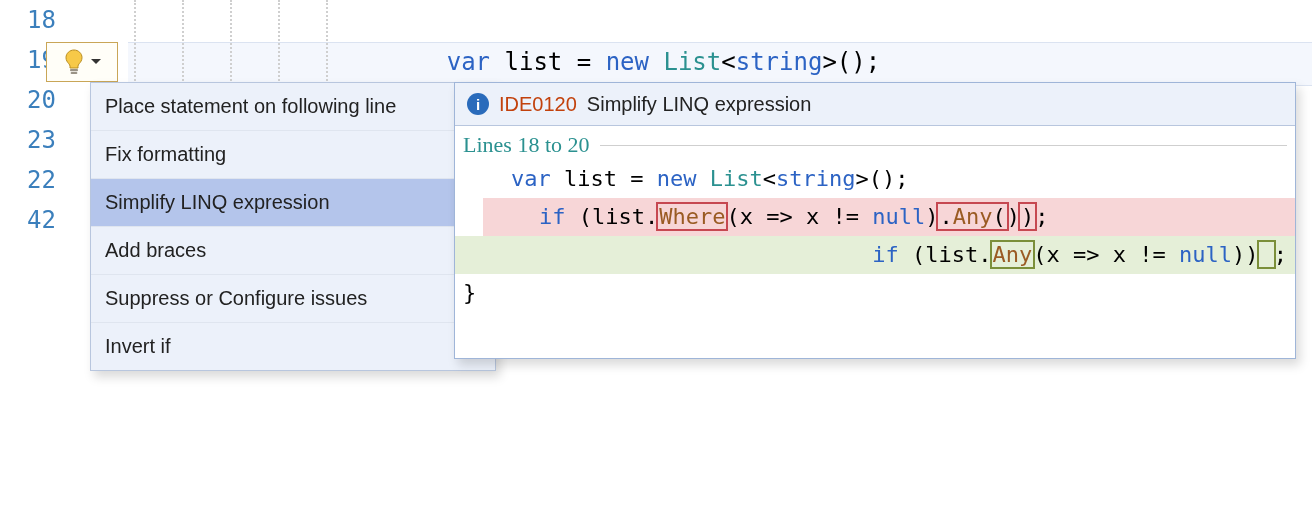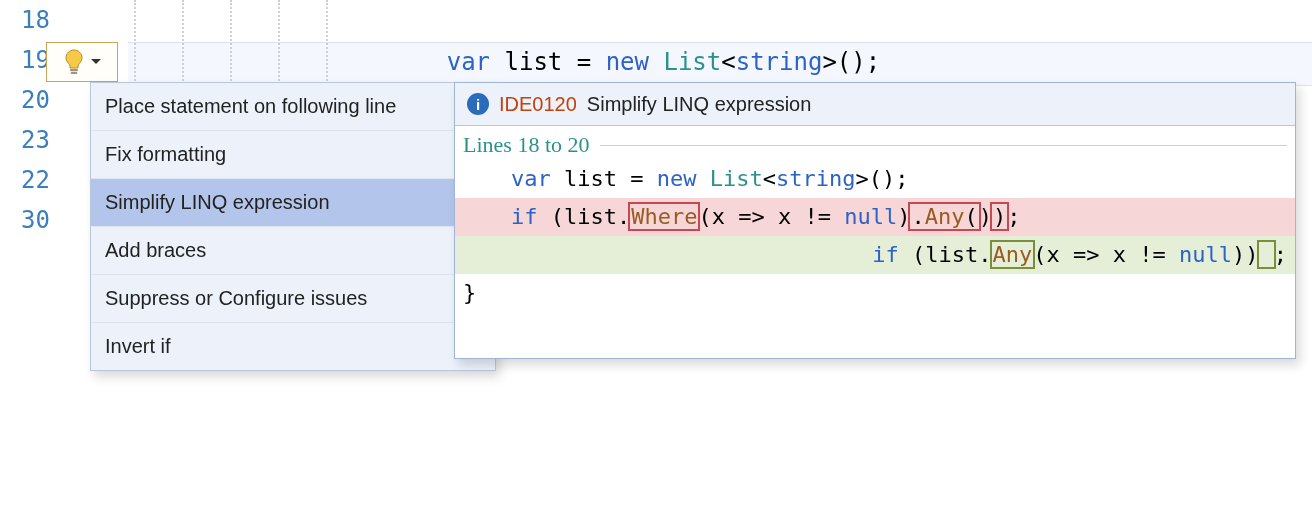--- a/index.html
+++ b/index.html
@@ -14,21 +14,21 @@
     --type:#2b9190;
     --method:#9a5b23;
     --link:#1c6fae;
     --red-bg:#f7d6d7;
     --red-border:#c64851;
     --grn-bg:#e5efd8;
     --grn-border:#7b8f3a;
   }
   html,body{margin:0;padding:0;background:#fff;font-family:'Segoe UI',Arial,sans-serif;font-size:16px;}
   .editor{position:relative;width:1312px;height:512px;overflow:hidden;border-right:1px solid #d6d6d6;}
-  .gutter{position:absolute;left:10px;top:0;width:46px;height:100%;text-align:right;color:#3b7fbc;font-family:var(--code-font);font-size:24px;}
+  .gutter{position:absolute;left:16px;top:0;width:46px;height:100%;text-align:right;color:#3b7fbc;font-family:var(--code-font);font-size:24px;}
   .gutter .ln{height:40px;line-height:40px;padding-right:6px;}
   .bulb-zone{position:absolute;left:46px;top:0;width:82px;height:100%;}
   .bulb-btn{position:absolute;left:0;top:42px;width:70px;height:38px;border:1px solid #c9a657;background:#fffef8;display:flex;align-items:center;justify-content:center;gap:6px;}
   .bulb-btn svg{display:block;}
   .code-area{position:absolute;left:128px;top:0;right:0;}
   .vline{position:absolute;top:0;width:1px;height:88px;border-left:2px dotted #cfcfcf;}
   .hl-line{position:absolute;left:128px;right:0;top:42px;height:42px;background:#f4f7fd;border-top:1px solid #dbe3f1;border-bottom:1px solid #dbe3f1;}
   .code-line{position:absolute;left:0;height:40px;line-height:40px;font-family:var(--code-font);font-size:24px;white-space:pre;}
   .kw{color:var(--kw);} .tp{color:var(--type);} .mt{color:var(--method);}
   .gr-squig{border-bottom:2px dotted #1a8f1a;}
@@ -46,42 +46,42 @@
   .panel{position:absolute;left:454px;top:82px;width:840px;border:1px solid var(--border);background:#fff;box-shadow:4px 6px 10px rgba(0,0,0,.15);}
   .panel-hdr{height:42px;display:flex;align-items:center;gap:10px;padding:0 12px;background:var(--menu-bg);border-bottom:1px solid var(--menu-border);font-size:20px;}
   .panel-hdr .info{width:22px;height:22px;border-radius:50%;background:#2a6bbb;color:#fff;display:flex;align-items:center;justify-content:center;font-weight:bold;font-size:15px;}
   .panel-hdr .diag-id{color:#c2410c;}
   .panel-hdr .diag-t{color:#222;}
   .panel-body{padding:0 0 6px 0;}
   .lines-row{display:flex;align-items:center;gap:10px;padding:6px 8px 2px 8px;font-family:var(--code-font);font-size:22px;}
   .lines-row .lbl{color:var(--type);font-family:Liberation Serif, serif;}
   .lines-row .rule{flex:1;height:1px;background:#cfcfcf;}
   .diff-row{font-family:var(--code-font);font-size:22px;line-height:38px;padding:0 8px;white-space:pre;}
-  .rm{background:var(--red-bg);}
+  .rm{background:var(--red-bg);margin-left:28px;}
   .ad{background:var(--grn-bg);text-align:right;}
   .box-rm{background:var(--red-bg);outline:2px solid var(--red-border);padding:0 1px;}
   .box-ad{background:var(--grn-bg);outline:2px solid var(--grn-border);padding:0 1px;}
   .panel-ftr{border-top:1px solid var(--menu-border);padding:8px 14px 12px 14px;background:#fbfcfe;font-size:20px;}
   .panel-ftr a{color:var(--link);text-decoration:none;}
   .panel-ftr .row2{margin-top:8px;color:#222;}
   .sep{color:#888;padding:0 4px;}
   .ind{display:inline-block;width:48px;}
 </style>
 </head>
 <body>
 
 <div class="editor">
 
   <div class="gutter">
     <div class="ln">18</div>
     <div class="ln">19</div>
     <div class="ln">20</div>
     <div class="ln">23</div>
     <div class="ln">22</div>
-    <div class="ln">30</div>
+    <div class="ln">42</div>
   </div>
 
   <div class="hl-line"></div>
 
   <div class="vline" style="left:134px"></div>
   <div class="vline" style="left:182px"></div>
   <div class="vline" style="left:230px"></div>
   <div class="vline" style="left:278px"></div>
   <div class="vline" style="left:326px"></div>
 

